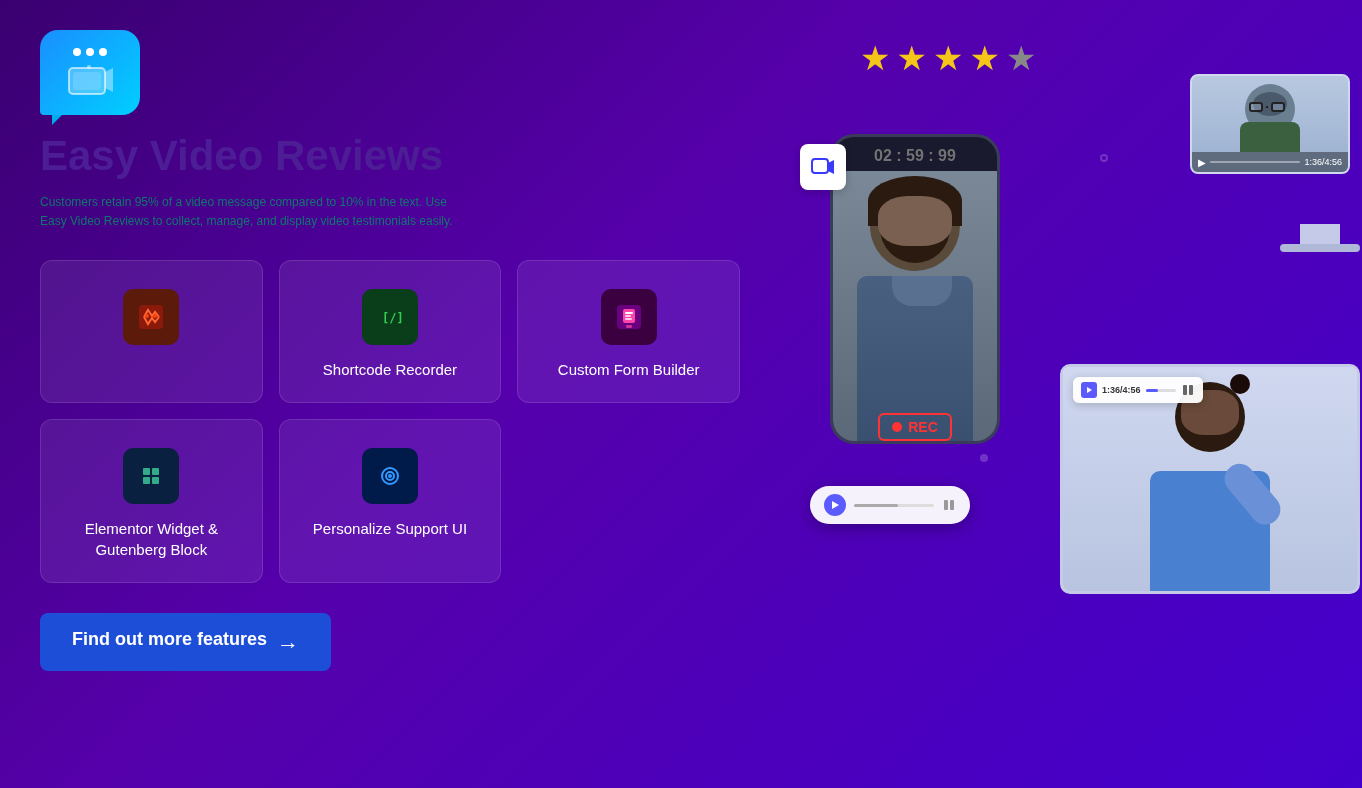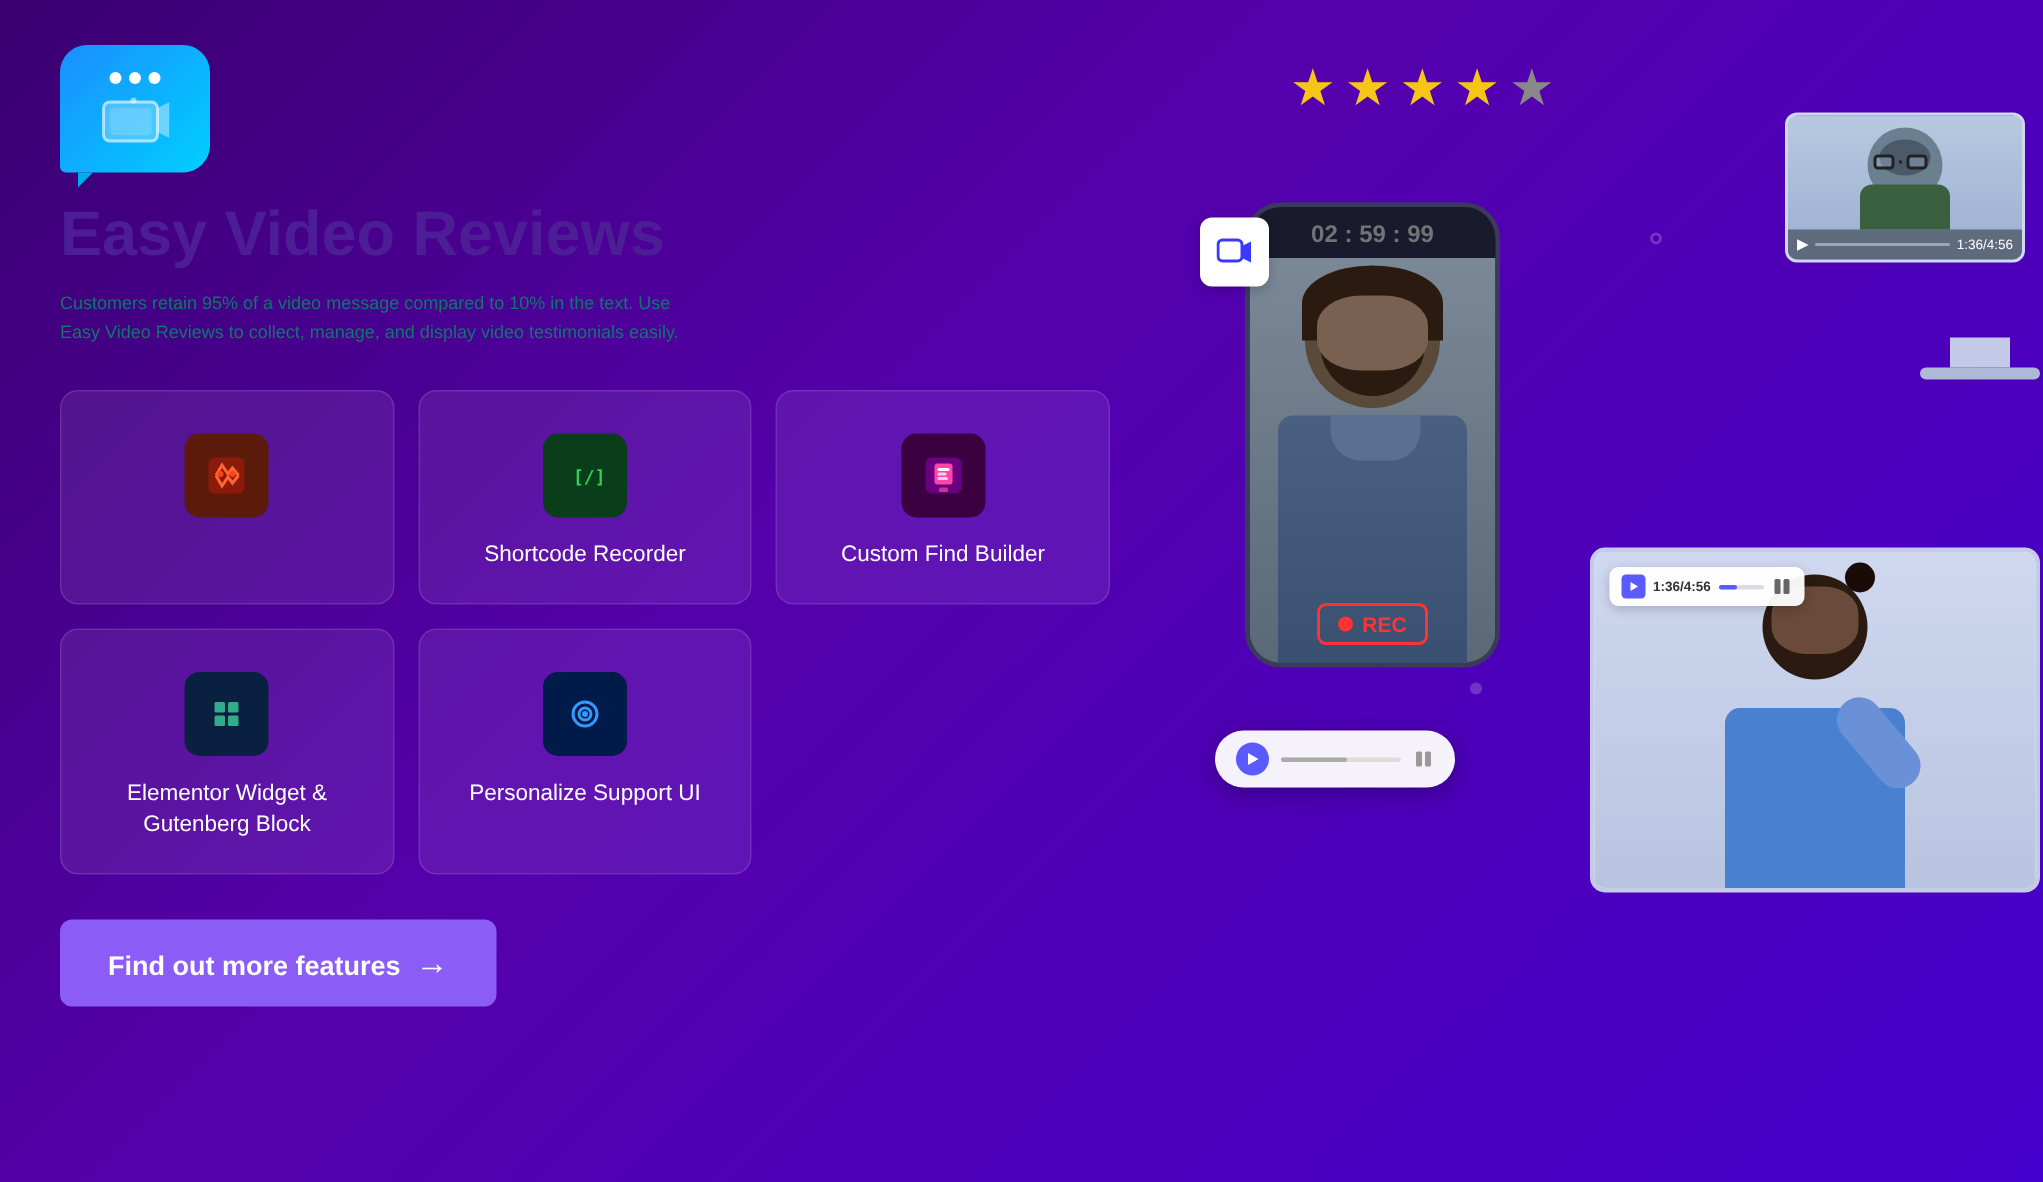--- a/index.html
+++ b/index.html
@@ -119,23 +119,23 @@
     .feature-label {
       font-size: 15px;
       color: #fff;
       font-weight: 500;
       line-height: 1.4;
     }
 
     
     .cta-button {
       display: inline-flex;
-      align-items: flex-end;
+      align-items: flex-start;
       gap: 10px;
-      background: #8b5cf6;
+      background: #1d4ed8;
       color: #fff;
       font-size: 18px;
       font-weight: 700;
       padding: 16px 32px;
       border-radius: 8px;
       border: none;
       cursor: pointer;
       align-self: flex-start;
       text-decoration: none;
     }
@@ -496,21 +496,21 @@
         <div class="feature-icon icon-form">
           <svg width="30" height="30" viewBox="0 0 30 30">
             <rect x="3" y="3" width="24" height="24" rx="4" fill="#6a0080"></rect>
             <rect x="9" y="7" width="12" height="14" rx="2" fill="#ff44aa"></rect>
             <rect x="11" y="10" width="8" height="2" rx="1" fill="#fff"></rect>
             <rect x="11" y="13" width="6" height="2" rx="1" fill="#ffccee"></rect>
             <rect x="11" y="16" width="7" height="2" rx="1" fill="#ffccee"></rect>
             <rect x="12" y="23" width="6" height="3" rx="1" fill="#cc3399"></rect>
           </svg>
         </div>
-        <span class="feature-label">Custom Find Builder</span>
+        <span class="feature-label">Custom Form Builder</span>
       </div>
 
       <div class="feature-card">
         <div class="feature-icon icon-elementor">
           <svg width="30" height="30" viewBox="0 0 30 30">
             <rect x="3" y="3" width="24" height="24" rx="4" fill="#0a2040"></rect>
             <rect x="7" y="7" width="7" height="7" rx="1" fill="#33aa88"></rect>
             <rect x="16" y="7" width="7" height="7" rx="1" fill="#33aa88"></rect>
             <rect x="7" y="16" width="7" height="7" rx="1" fill="#33aa88"></rect>
             <rect x="16" y="16" width="7" height="7" rx="1" fill="#33aa88"></rect>
@@ -592,21 +592,21 @@
 
           <div style="width:90px;height:90px;background:#5a4a3a;border-radius:50%;position:relative;z-index:2;">
 
             <div style="position:absolute;top:-5px;left:-2px;width:94px;height:50px;background:#2a1a10;border-radius:50% 50% 0 0;"></div>
 
             <div style="position:absolute;bottom:8px;left:10px;width:70px;height:35px;background:#2a1a10;border-radius:0 0 40px 40px;"></div>
 
             <div style="position:absolute;top:15px;left:8px;width:74px;height:50px;background:#7a6050;border-radius:40%;"></div>
           </div>
 
-          <div style="width:126px;flex:1;background:linear-gradient(180deg, #4a6080 0%, #3a5070 100%);border-radius:10px 10px 0 0;margin-top:5px;position:relative;display:flex;align-items:flex-end;justify-content:center;padding-bottom:12px;">
+          <div style="width:116px;flex:1;background:linear-gradient(180deg, #4a6080 0%, #3a5070 100%);border-radius:10px 10px 0 0;margin-top:5px;position:relative;display:flex;align-items:flex-end;justify-content:center;">
 
             <div style="position:absolute;top:0;left:35px;width:60px;height:30px;background:#5a7090;border-radius:0 0 20px 20px;"></div>
 
             <div class="phone-rec-badge">
               <div class="rec-dot"></div>
               <span>REC</span>
             </div>
           </div>
         </div>
       </div>

